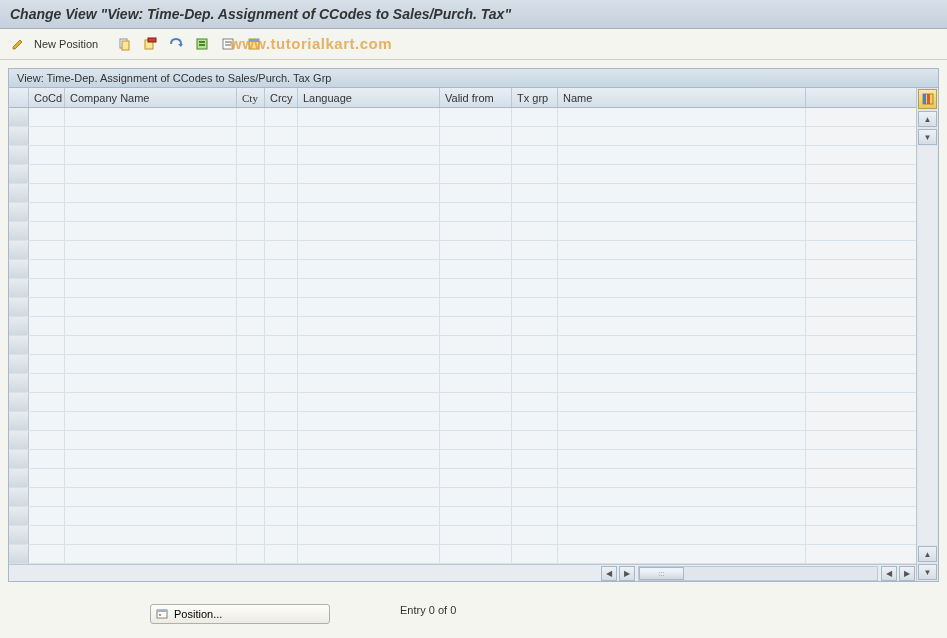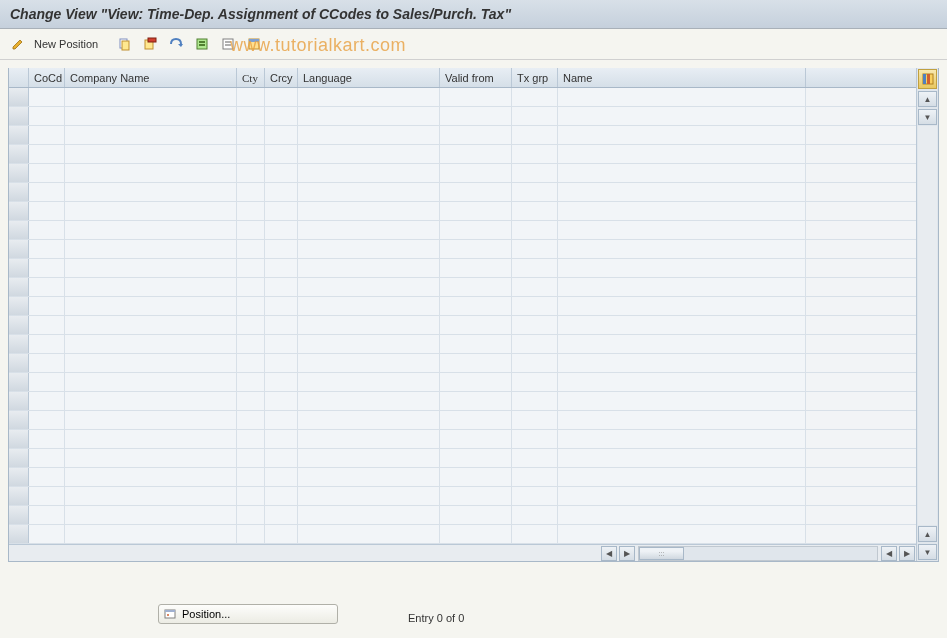--- a/index.html
+++ b/index.html
@@ -41,23 +41,23 @@
     }
     .toolbar-label {
       color: #333;
       margin-right: 10px;
       cursor: pointer;
     }
     .watermark {
       position: absolute;
       left: 230px;
       top: 6px;
-      font-size: 18px;
+      font-size: 15px;
       color: #e8a040;
-      font-weight: normal;
+      font-weight: bold;
       letter-spacing: 0.5px;
       pointer-events: none;
       opacity: 0.8;
     }
     .content-wrap {
       padding: 8px;
     }
     .panel-title {
       background: linear-gradient(to bottom, #dde6ee 0%, #c5d5e2 100%);
       padding: 3px 8px;
@@ -177,22 +177,22 @@
       justify-content: center;
       color: #888;
       font-size: 7px;
     }
     .footer {
       position: absolute;
       bottom: 10px;
       left: 0;
       width: 100%;
       display: flex;
-      align-items: flex-end;
-      padding: 4px 28px;
+      align-items: flex-start;
+      padding: 4px 20px;
     }
     .position-btn {
       margin-left: 130px;
       width: 180px;
       height: 20px;
       background: linear-gradient(to bottom, #fdfdfb 0%, #ecece4 100%);
       border: 1px solid #b0b0a8;
       border-radius: 3px;
       display: flex;
       align-items: center;
@@ -260,20 +260,21 @@
   <div class="toolbar-icon">
     <svg width="14" height="14" viewBox="0 0 14 14">
         <rect x="2" y="2" width="10" height="10" fill="#ffe090" stroke="#c09030"></rect>
         <rect x="2" y="2" width="10" height="3" fill="#80a0d0"></rect>
       </svg>
   </div>
   <div class="watermark">www.tutorialkart.com</div>
 </div>
 
 <div class="content-wrap">
+  <div class="panel-title">View: Time-Dep. Assignment of CCodes to Sales/Purch. Tax Grp</div>
   <div class="grid-container">
     <div class="grid-main">
       <div class="grid-header">
         <div class="grid-header-cell selector"></div>
         <div class="grid-header-cell col-cocd">CoCd</div>
         <div class="grid-header-cell col-cname">Company Name</div>
         <div class="grid-header-cell col-cty">Cty</div>
         <div class="grid-header-cell col-crcy">Crcy</div>
         <div class="grid-header-cell col-lang">Language</div>
         <div class="grid-header-cell col-valid">Valid from</div>

